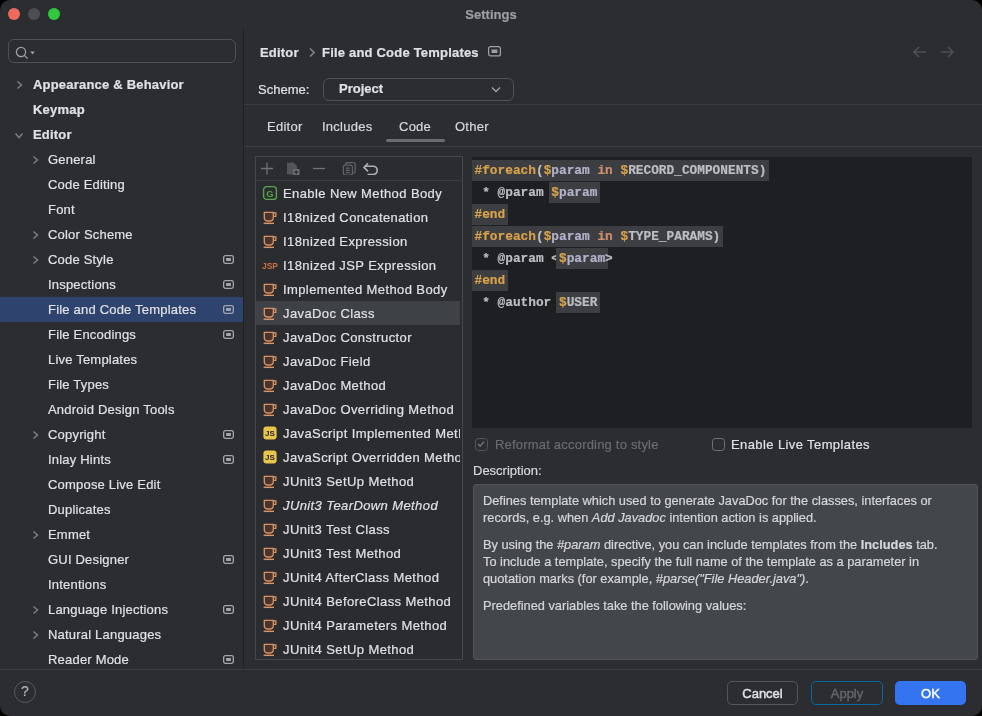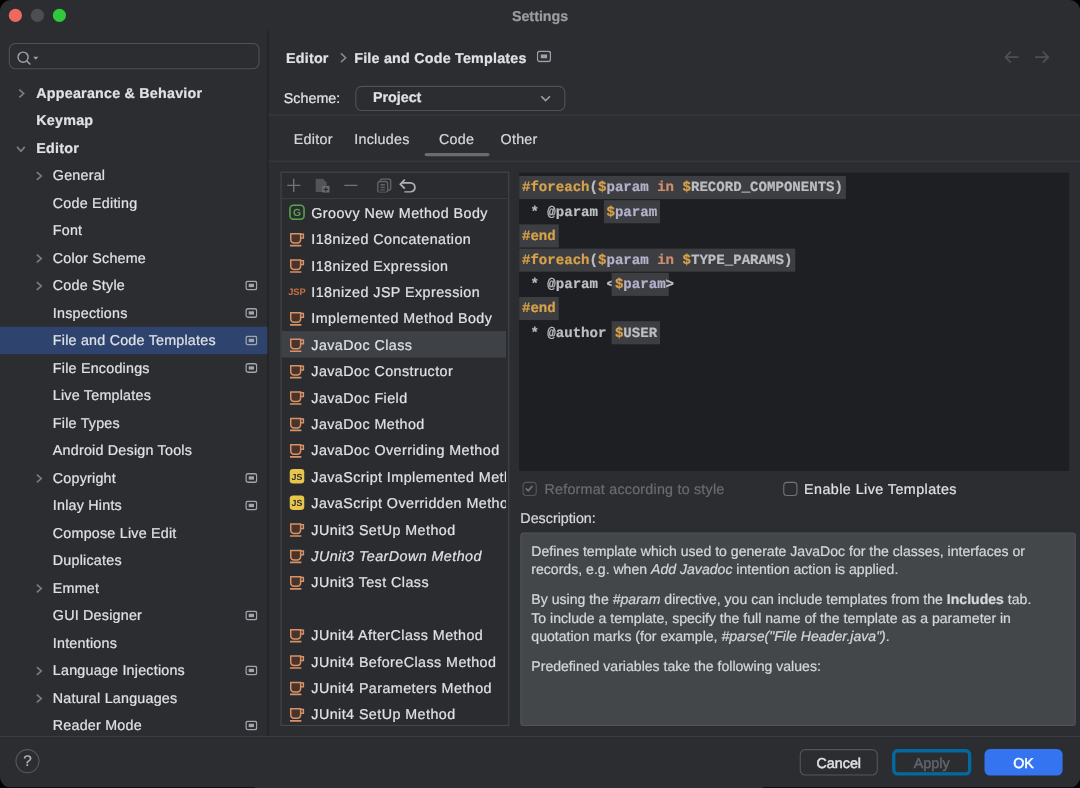--- a/index.html
+++ b/index.html
@@ -256,21 +256,21 @@
       <path d="M103.8 5.4 H112 a4.2 4.2 0 0 1 0 8.4 H106.6" transform="translate(0,-1.2)"></path>
     </g>
   </svg>
   <div class="tbsep"></div>
 
   <div class="lrow" style="top:181px;">
       <svg class="lic" width="16" height="16" viewBox="0 0 16 16">
         <rect x="1.6" y="1.6" width="12.8" height="12.8" rx="3.2" fill="none" stroke="#57A64F" stroke-width="1.4"></rect>
         <text x="8" y="11.6" font-family="Liberation Sans,sans-serif" font-size="9.5" font-weight="bold" fill="#57A64F" text-anchor="middle">G</text>
       </svg>
-      <span class="ltx">Groovy New Method Body</span>
+      <span class="ltx">Enable New Method Body</span>
     </div>
 <div class="lrow" style="top:205px;">
       <svg class="lic" width="16" height="16" viewBox="0 0 16 16">
         <path d="M2.3 3.4 h9 v5.2 q0 3.4 -3.1 3.4 h-2.8 q-3.1 0 -3.1 -3.4 z" fill="#4A332A" stroke="#D89267" stroke-width="1.35"></path>
         <path d="M11.3 4 h2.5 v3.4 h-2.5" fill="none" stroke="#D89267" stroke-width="1.35"></path>
         <path d="M1.6 14.3 h10.4" stroke="#D89267" stroke-width="1.5" fill="none"></path>
       </svg>
       <span class="ltx">I18nized Concatenation</span>
     </div>
 <div class="lrow" style="top:229px;">
@@ -365,20 +365,28 @@
       </svg>
       <span class="ltx">JUnit3 TearDown Method</span>
     </div>
 <div class="lrow" style="top:517px;">
       <svg class="lic" width="16" height="16" viewBox="0 0 16 16">
         <path d="M2.3 3.4 h9 v5.2 q0 3.4 -3.1 3.4 h-2.8 q-3.1 0 -3.1 -3.4 z" fill="#4A332A" stroke="#D89267" stroke-width="1.35"></path>
         <path d="M11.3 4 h2.5 v3.4 h-2.5" fill="none" stroke="#D89267" stroke-width="1.35"></path>
         <path d="M1.6 14.3 h10.4" stroke="#D89267" stroke-width="1.5" fill="none"></path>
       </svg>
       <span class="ltx">JUnit3 Test Class</span>
+    </div>
+<div class="lrow" style="top:541px;">
+      <svg class="lic" width="16" height="16" viewBox="0 0 16 16">
+        <path d="M2.3 3.4 h9 v5.2 q0 3.4 -3.1 3.4 h-2.8 q-3.1 0 -3.1 -3.4 z" fill="#4A332A" stroke="#D89267" stroke-width="1.35"></path>
+        <path d="M11.3 4 h2.5 v3.4 h-2.5" fill="none" stroke="#D89267" stroke-width="1.35"></path>
+        <path d="M1.6 14.3 h10.4" stroke="#D89267" stroke-width="1.5" fill="none"></path>
+      </svg>
+      <span class="ltx">JUnit3 Test Method</span>
     </div>
 <div class="lrow" style="top:565px;">
       <svg class="lic" width="16" height="16" viewBox="0 0 16 16">
         <path d="M2.3 3.4 h9 v5.2 q0 3.4 -3.1 3.4 h-2.8 q-3.1 0 -3.1 -3.4 z" fill="#4A332A" stroke="#D89267" stroke-width="1.35"></path>
         <path d="M11.3 4 h2.5 v3.4 h-2.5" fill="none" stroke="#D89267" stroke-width="1.35"></path>
         <path d="M1.6 14.3 h10.4" stroke="#D89267" stroke-width="1.5" fill="none"></path>
       </svg>
       <span class="ltx">JUnit4 AfterClass Method</span>
     </div>
 <div class="lrow" style="top:589px;">
@@ -431,15 +439,15 @@
     <div class="in">
       <p>Defines template which used to generate JavaDoc for the classes, interfaces or<br>records, e.g. when <i>Add Javadoc</i> intention action is applied.</p>
       <p>By using the <i>#param</i> directive, you can include templates from the <b>Includes</b> tab.<br>To include a template, specify the full name of the template as a parameter in<br>quotation marks (for example, <i>#parse("File Header.java")</i>.</p>
       <p>Predefined variables take the following values:</p>
     </div>
   </div>
 
   <div class="hsep" style="left:0;top:669px;width:982px;"></div>
   <div class="abs" style="left:14px;top:681px;width:22px;height:22px;border:1.25px solid #56595E;border-radius:50%;box-sizing:border-box;color:#B0B3B9;text-align:center;line-height:19.5px;font-size:14px;">?</div>
   <div class="btn" style="left:727px;width:71px;border:1px solid #53565C;">Cancel</div>
-  <div class="btn" style="left:811px;width:72px;border:3px solid #0369a1;color:#61656B;">Apply</div>
+  <div class="btn" style="left:811px;width:72px;border:1px solid #0369a1;color:#61656B;">Apply</div>
   <div class="btn" style="left:895px;width:71px;background:#3574F0;color:#FFFFFF;">OK</div>
 </div>
 
 </body></html>

